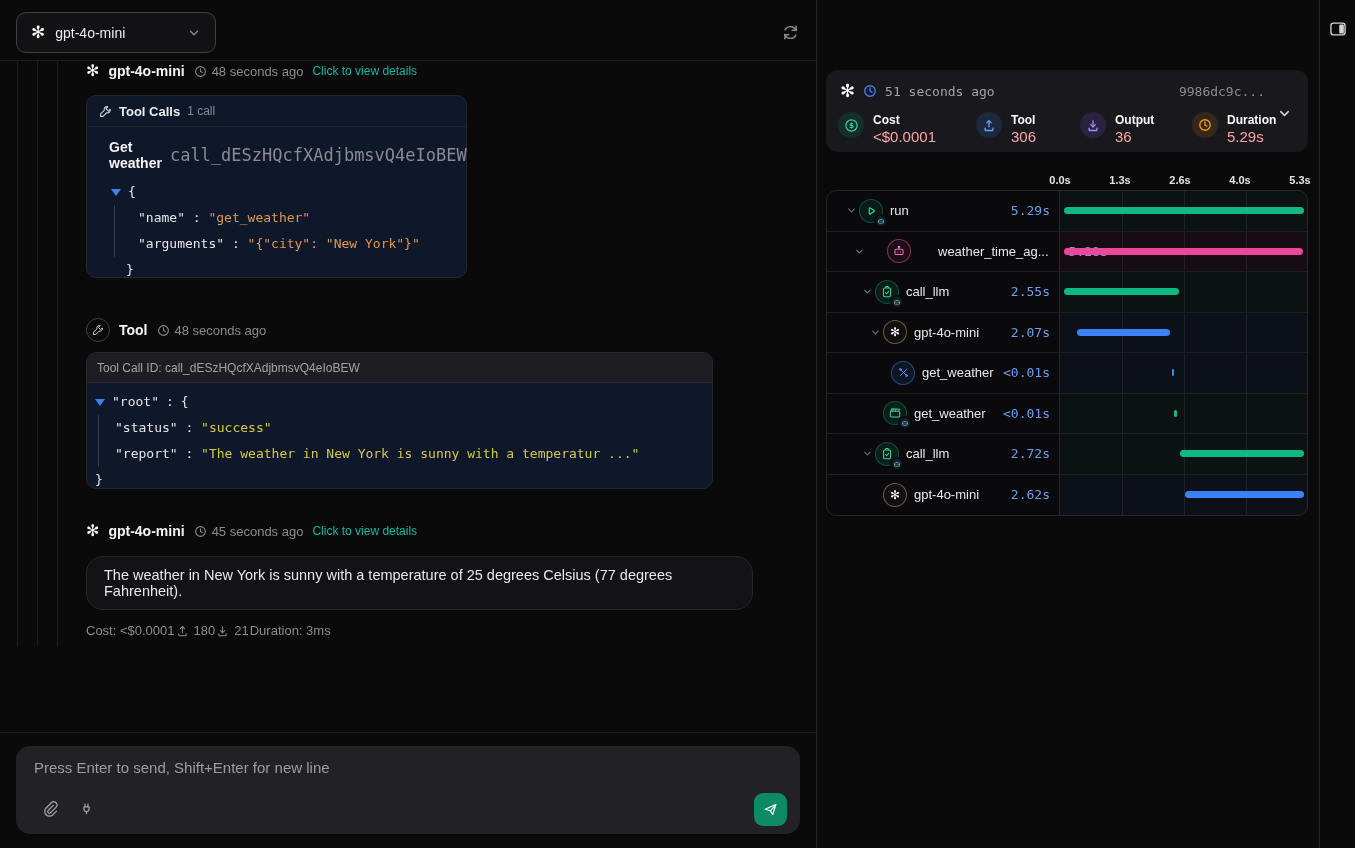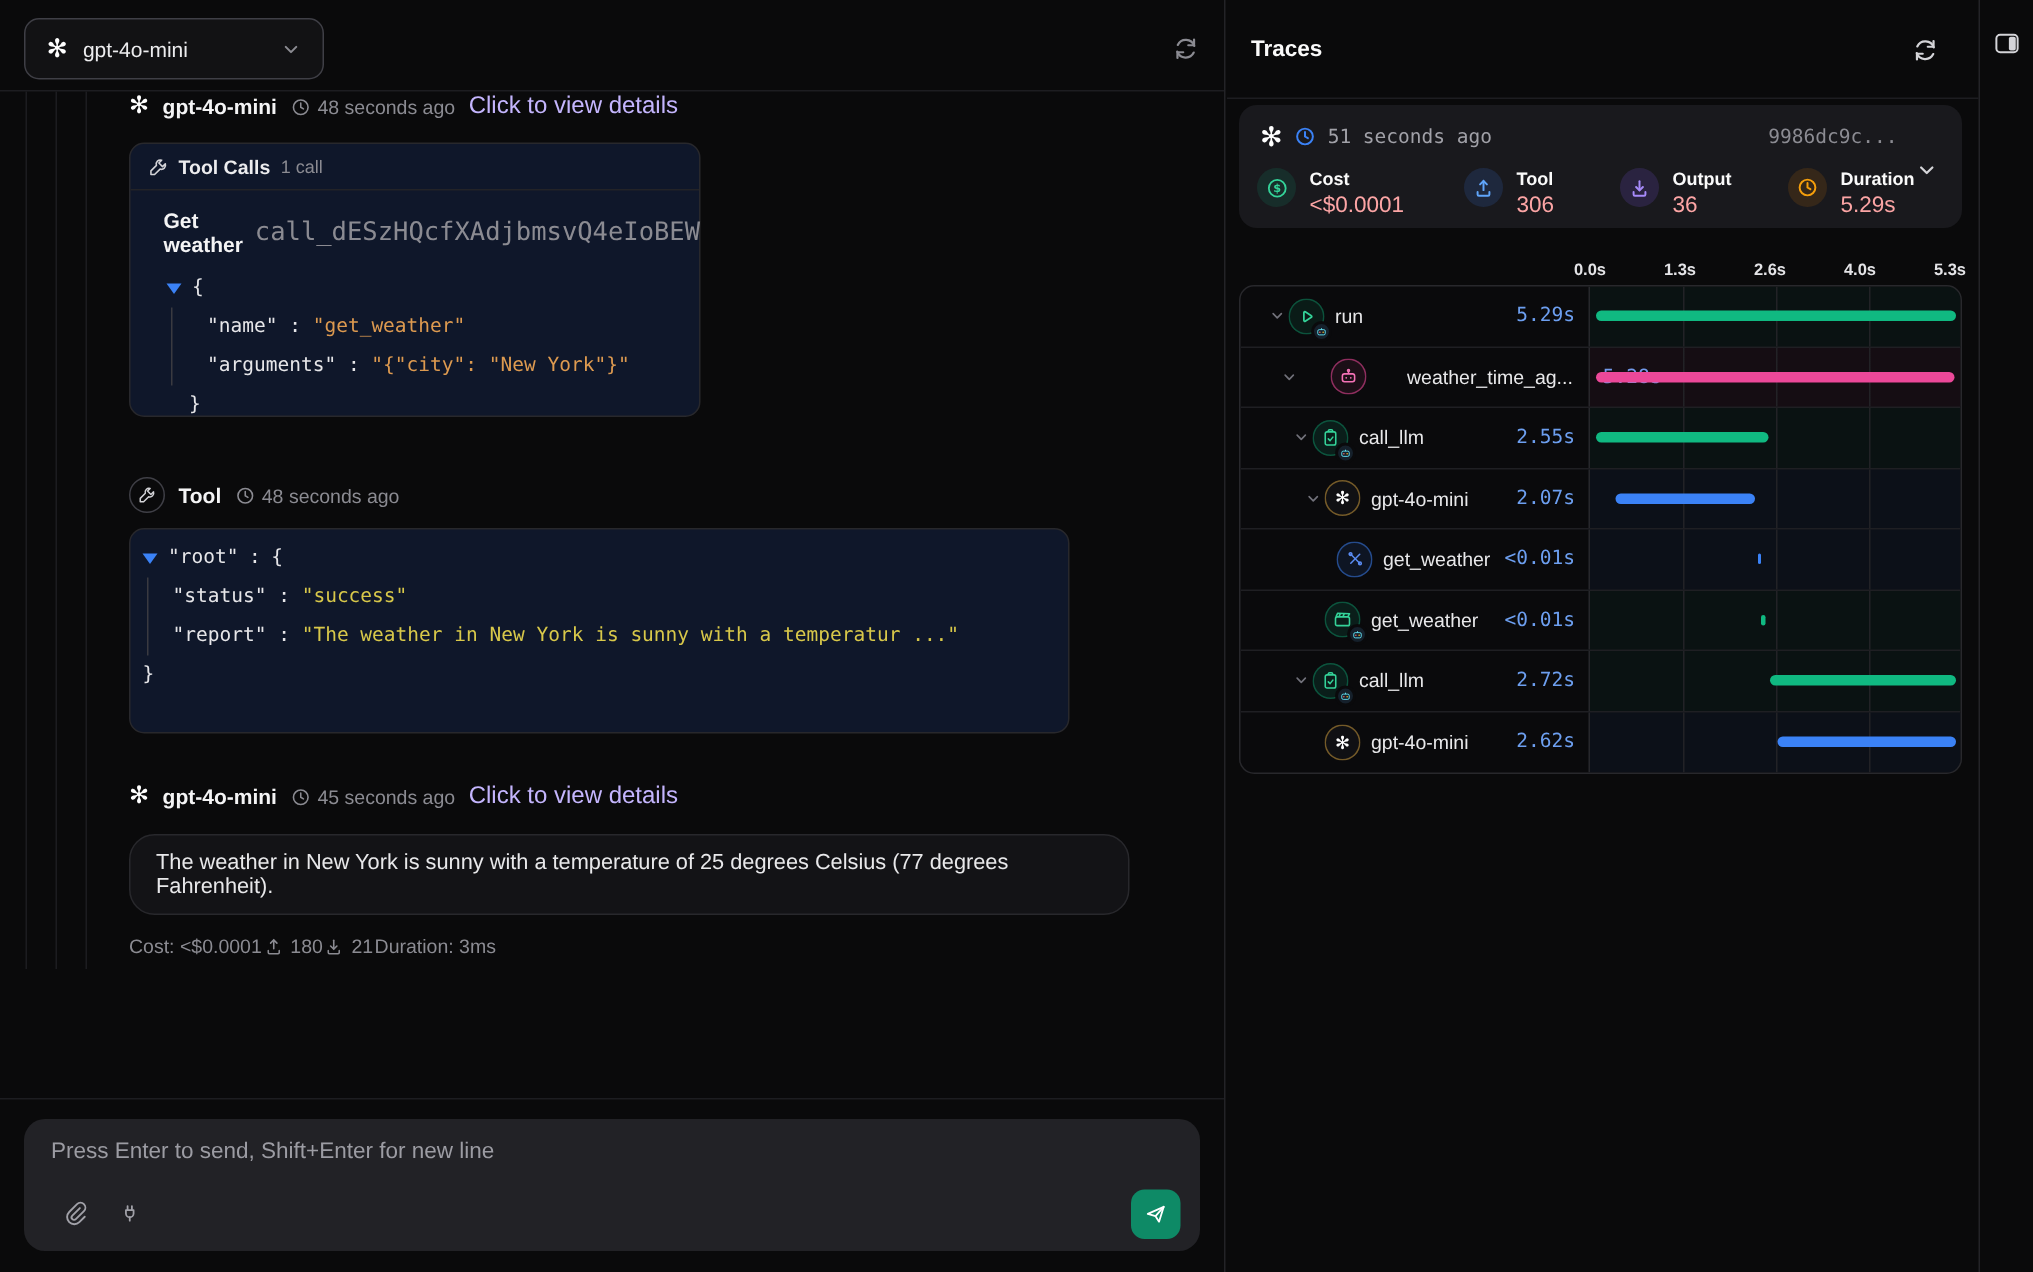--- a/index.html
+++ b/index.html
@@ -17,21 +17,21 @@
   .oai { color:#fff; font-size:17px; line-height:1; }
   .iconbtn { background:none; border:none; cursor:pointer; display:flex; align-items:center; justify-content:center; }
   .refresh-left { position:absolute; right:17px; top:23px; width:18px; height:18px; }
 
   .chat-body { position:absolute; left:0; top:61px; width:100%; height:671px; }
   .guide { position:absolute; top:0; width:1px; height:585px; background:#1c1c20; }
 
   .msg-head { position:absolute; display:flex; align-items:center; gap:9px; height:18px; }
   .msg-head .sender { font-size:14px; font-weight:bold; color:#f4f4f5; }
   .msg-head .time { font-size:13px; color:#8b8b92; display:flex; align-items:center; gap:5px; }
-  .msg-head .link { font-size:16px; color:#c4b5fd; cursor:pointer; }
+  .msg-head .link { font-size:12px; color:#14b8a6; cursor:pointer; }
   .toolavatar { width:24px; height:24px; border-radius:50%; border:1px solid #3f3f46; display:flex; align-items:center; justify-content:center; }
 
   .card { position:absolute; background:#0f172a; border:1px solid #28282c; border-radius:10px; }
   .tc-card { left:86px; top:34px; width:381px; height:183px; }
   .tc-head { height:31px; display:flex; align-items:center; gap:7px; padding:0 12px; border-bottom:1px solid #232327; }
   .tc-head .t { font-size:13px; font-weight:bold; color:#ececee; }
   .tc-head .c { font-size:12px; color:#8b8b92; }
   .gw-row { display:flex; align-items:center; gap:8px; padding:12px 14px 0 14px; }
   .gw-row .nm { font-size:14px; font-weight:bold; color:#f4f4f5; }
   .gw-row .id { font-size:17px; color:#8b8b92; }
@@ -192,20 +192,21 @@
         <span class="time">
           <svg width="13" height="13" viewBox="0 0 16 16" fill="none" stroke="#8b8b92" stroke-width="1.3">
               <circle cx="8" cy="8" r="6"></circle>
               <path d="M8 4.6V8l2.2 1.3" stroke-linecap="round"></path>
             </svg>
           <span>48 seconds ago</span>
         </span>
       </div>
 
       <div class="card tool-card">
+        <div class="tool-card-head">Tool Call ID: call_dESzHQcfXAdjbmsvQ4eIoBEW</div>
         <div class="json json2">
           <div class="jhead">
             <span class="tri"></span>
             <span class="k">"root"</span>
               <span> : </span>
               <span>{</span>
           </div>
           <div class="jkids">
             <div><span class="k">"status"</span><span> : </span><span class="vy">"success"</span></div>
             <div><span class="k">"report"</span><span> : </span><span class="vy">"The weather in New York is sunny with a temperatur  ..."</span></div>
@@ -272,31 +273,20 @@
           <svg width="17" height="17" viewBox="0 0 24 24" fill="none" stroke="#fff" stroke-width="1.7" stroke-linejoin="round" stroke-linecap="round">
               <path d="M4.5 11.7L19.5 5l-4.4 14-3.3-5.2-7.3-2.1z"></path>
               <path d="M11.8 13.8L19.5 5"></path>
             </svg>
         </button>
       </div>
     </div>
   </section>
 
   <aside class="traces-panel">
-    <div class="traces-header">
-      <span class="title">Traces</span>
-      <button class="iconbtn refresh-tr">
-        <svg width="17" height="17" viewBox="0 0 16 16" fill="none" stroke="#d4d4d8" stroke-width="1.4" stroke-linecap="round">
-          <path d="M13.3 6.2A5.6 5.6 0 003 5.6"></path>
-            <path d="M13.2 2.2v3.6H9.6"></path>
-          <path d="M2.7 9.8A5.6 5.6 0 0013 10.4"></path>
-            <path d="M2.8 13.8v-3.6h3.6"></path>
-        </svg>
-      </button>
-    </div>
 
     <div class="summary-card">
       <div class="sum-r1">
         <span class="oai" style="font-size:18px">✻</span>
         <svg width="14" height="14" viewBox="0 0 16 16" fill="none" stroke="#3b82f6" stroke-width="1.5">
             <circle cx="8" cy="8" r="6"></circle>
             <path d="M8 4.6V8l2.2 1.3" stroke-linecap="round"></path>
           </svg>
         <span class="time">51 seconds ago</span>
         <span class="tid">9986dc9c...</span>

